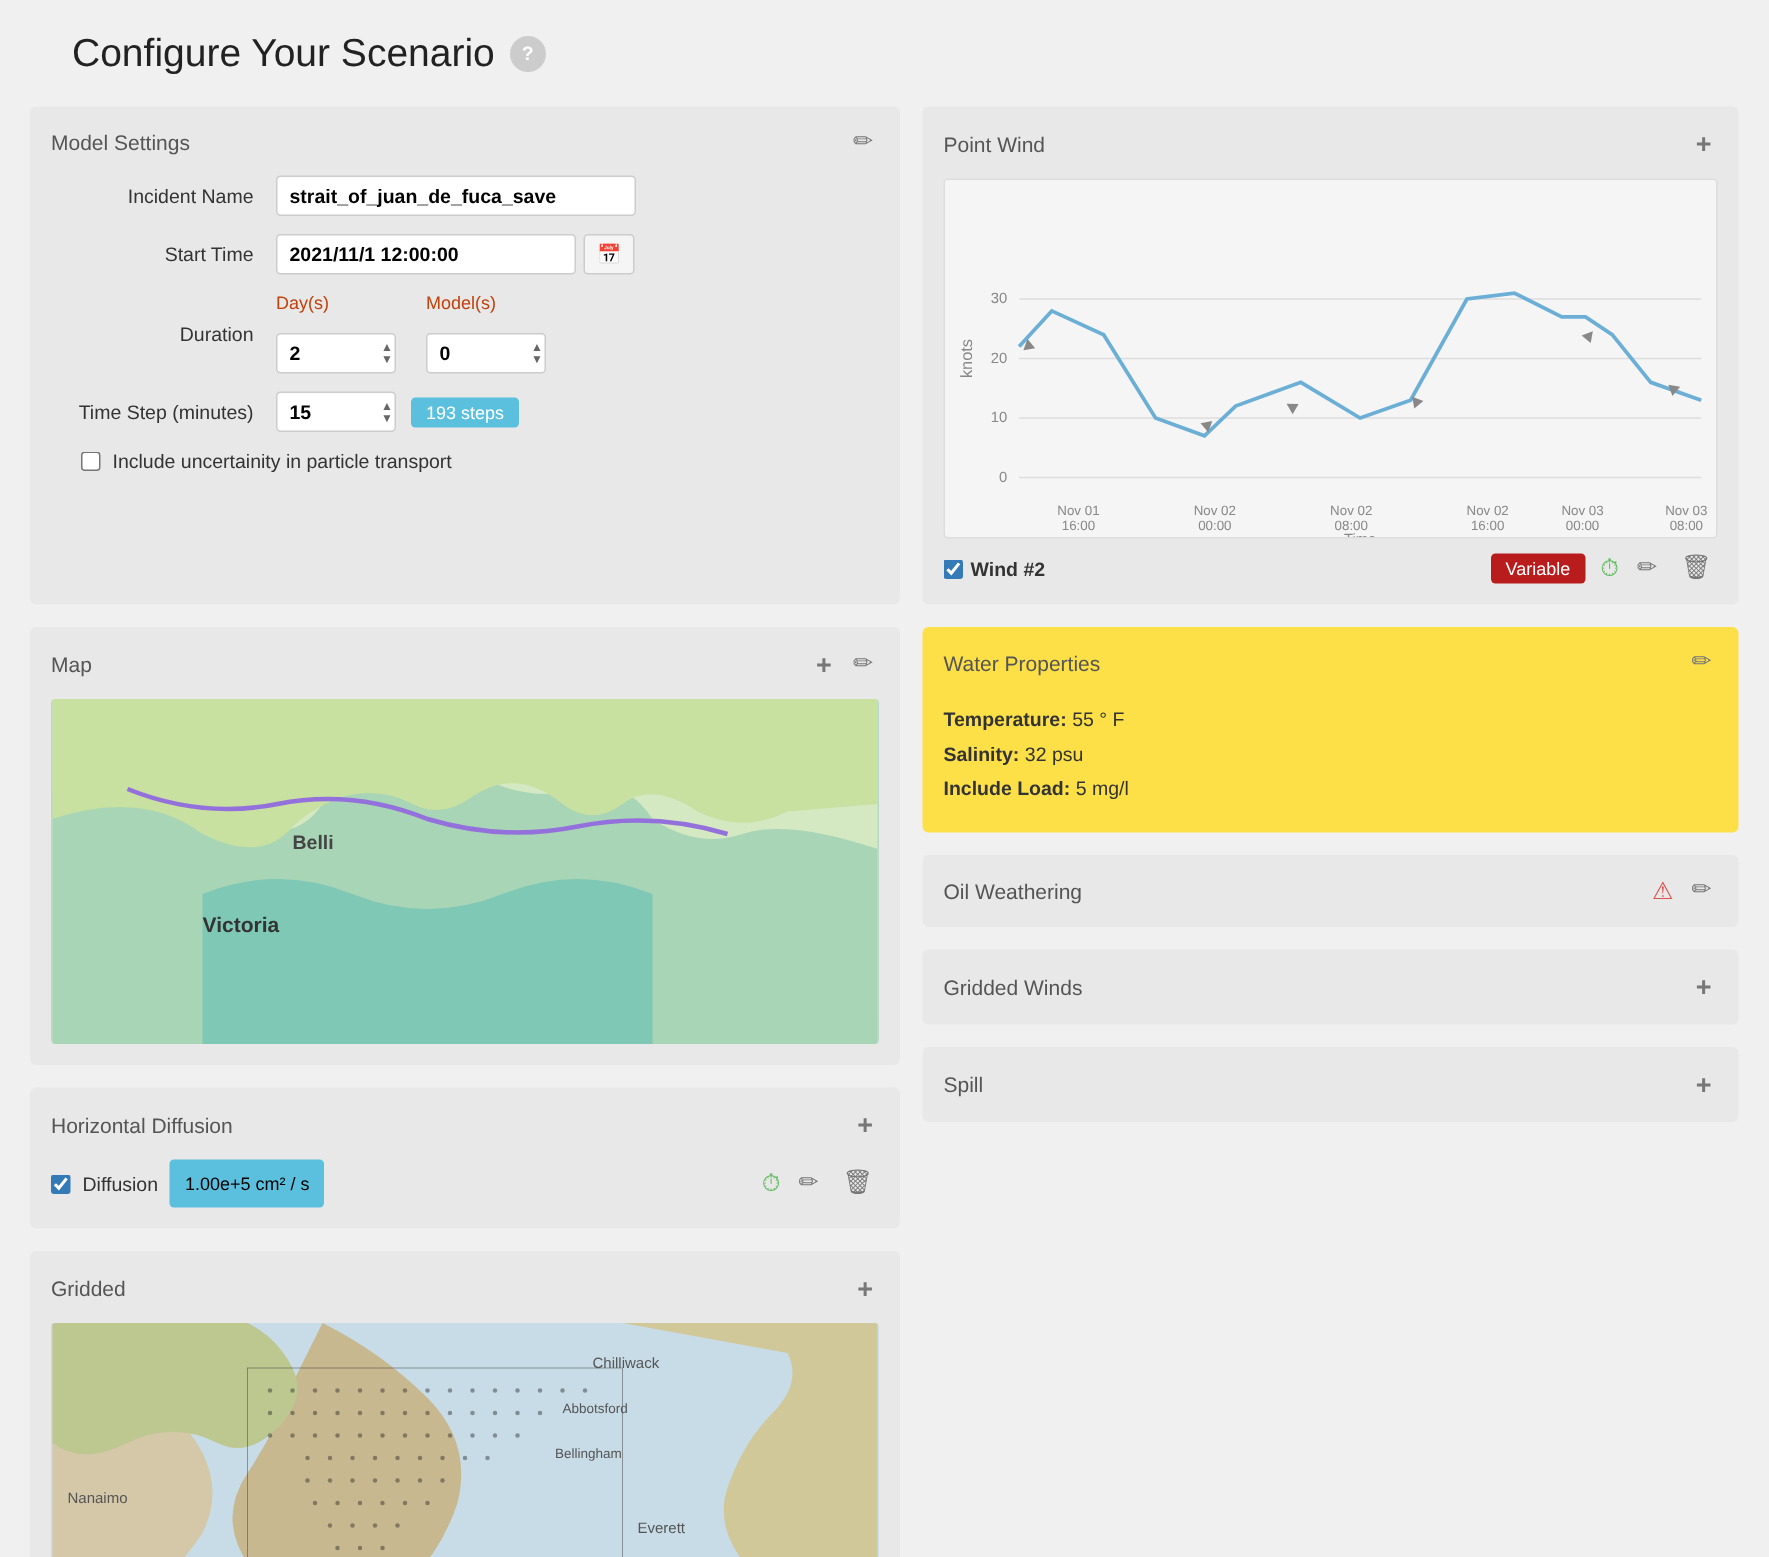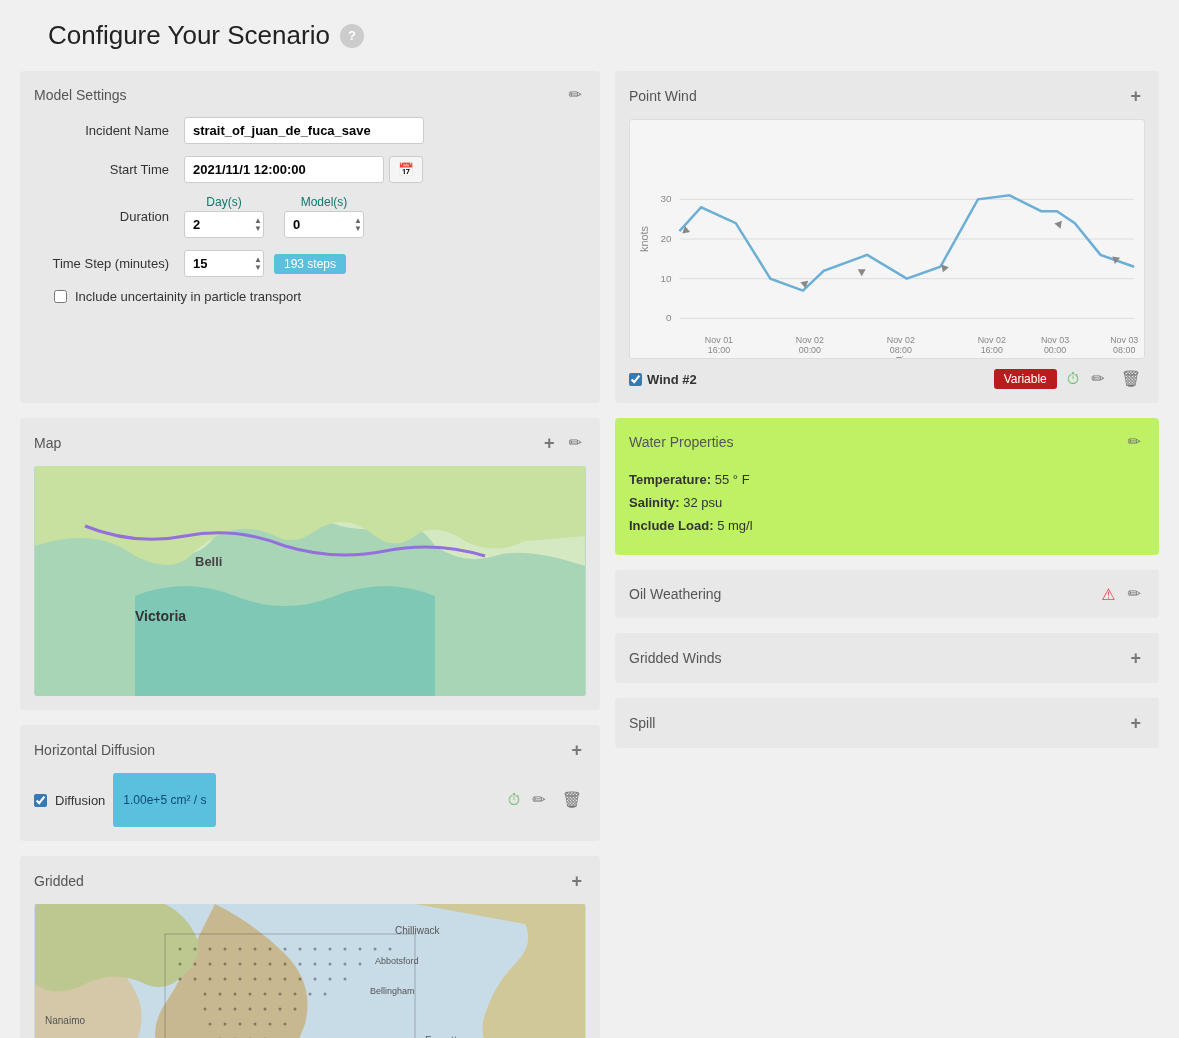--- a/index.html
+++ b/index.html
@@ -26,21 +26,21 @@
     .model-settings .datetime-input { width: 200px; }
     
     .spinner-wrap { position: relative; display: inline-block; }
     .spinner-wrap input { padding-right: 20px; width: 80px; }
     .spinner-btns { position: absolute; right: 2px; top: 0; height: 100%; display: flex; flex-direction: column; justify-content: center; }
     .spin-btn { background: none; border: none; cursor: pointer; font-size: 8px; line-height: 1; color: #666; padding: 0; }
     
     .calendar-btn { padding: 5px 8px; border: 1px solid #ccc; border-radius: 3px; background: #f5f5f5; cursor: pointer; font-size: 13px; }
     
     .duration-group { display: flex; gap: 20px; align-items: center; }
-    .duration-group .sub-label { font-size: 12px; margin-bottom: 2px; color: #0f766e; text-align: center; }
+    .duration-group .sub-label { font-size: 12px; margin-bottom: 13px; color: #c2410c; }
     
     .steps-badge { background: #5bc0de; color: #fff; border-radius: 3px; padding: 3px 10px; font-size: 12px; margin-left: 10px; }
     
     .checkbox-row { display: flex; align-items: center; gap: 8px; margin-top: 5px; padding-left: 20px; }
     .checkbox-row input[type="checkbox"] { cursor: pointer; }
     
     
     .point-wind-panel { grid-column: 2; grid-row: 1; }
     .chart-area { background: #f5f5f5; border: 1px solid #ddd; border-radius: 3px; height: 240px; position: relative; overflow: hidden; margin-bottom: 10px; }
     
@@ -51,29 +51,29 @@
     .variable-badge { background: #b91c1c; color: #fff; border-radius: 3px; padding: 3px 10px; font-size: 12px; margin-left: auto; }
     .wind-icons { display: flex; gap: 8px; align-items: center; }
     
     .clock-icon-green { color: #5cb85c; font-size: 16px; }
     
     
     .map-panel { }
     .map-img { width: 100%; height: 230px; background: #b8d8c8; border-radius: 3px; overflow: hidden; position: relative; }
     
     
-    .water-props-panel { background: #bef264; border-radius: 4px; padding: 14px; }
+    .water-props-panel { background: #fde047; border-radius: 4px; padding: 14px; }
     .water-props-panel .props-body { padding-top: 8px; }
     .prop-line { margin-bottom: 8px; font-size: 13px; }
     .prop-line .bold { font-weight: bold; }
     
     
     .diff-panel { }
     .diff-row { display: flex; align-items: center; gap: 8px; justify-content: space-between; }
-    .diff-badge { background: #5bc0de; color: #0c4a6e; border-radius: 3px; padding: 20px 10px; font-size: 12px; }
+    .diff-badge { background: #5bc0de; color: #000000; border-radius: 3px; padding: 9px 10px; font-size: 12px; }
     
     
     .simple-panel { background: #e8e8e8; border-radius: 4px; padding: 14px; display: flex; justify-content: space-between; align-items: center; }
     .simple-panel .panel-title { font-size: 14px; color: #555; }
     .simple-panel .panel-right { display: flex; gap: 8px; align-items: center; }
     
     .warning-icon { color: #d9534f; font-size: 16px; }
     
     
     .currents-panel { }

